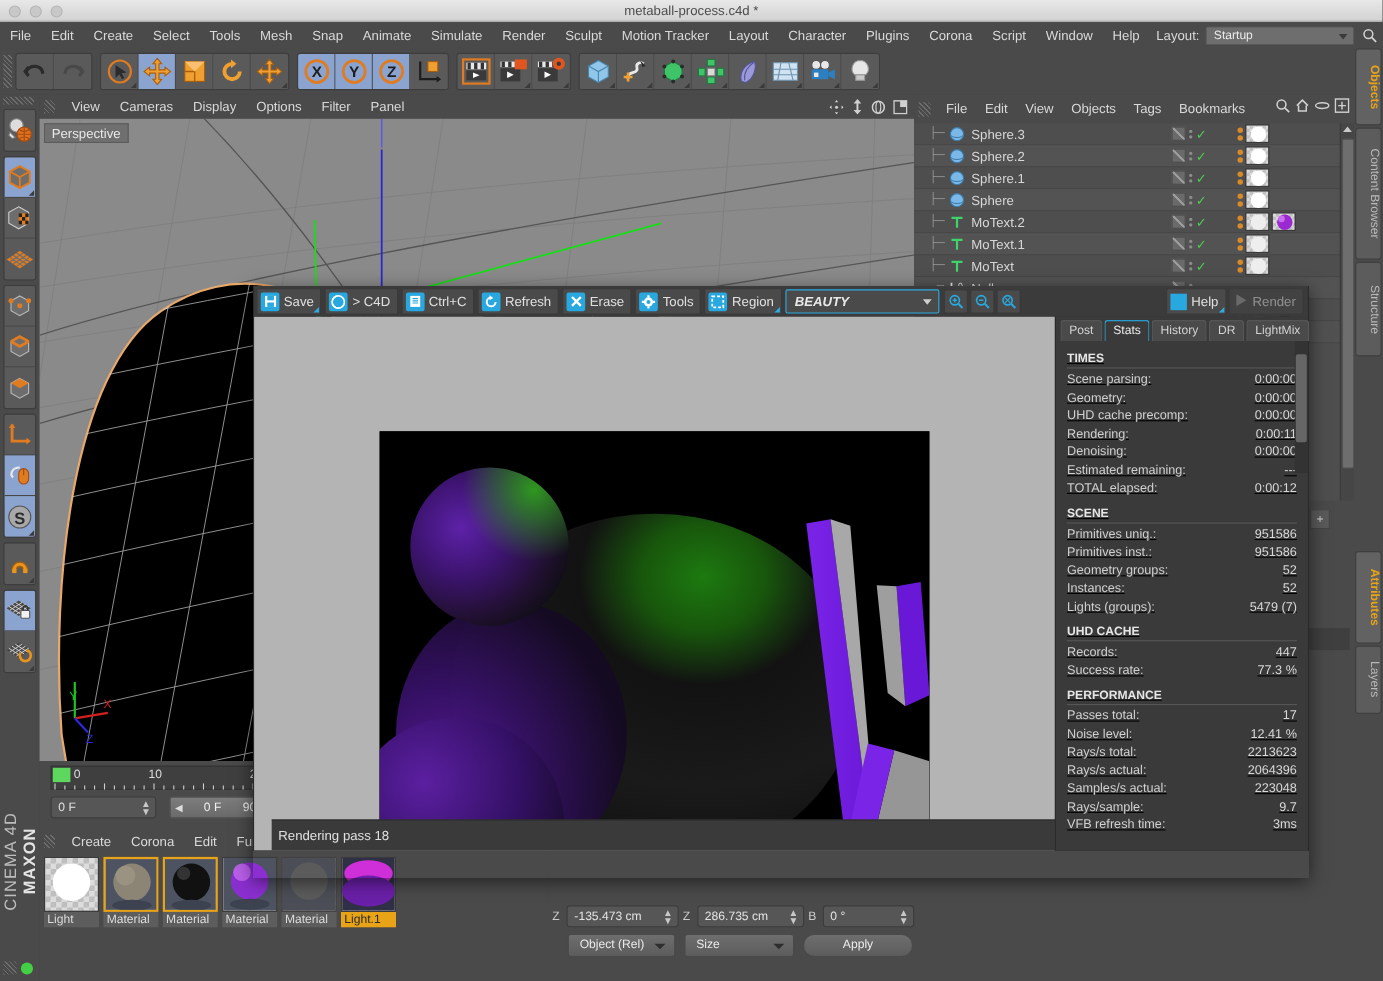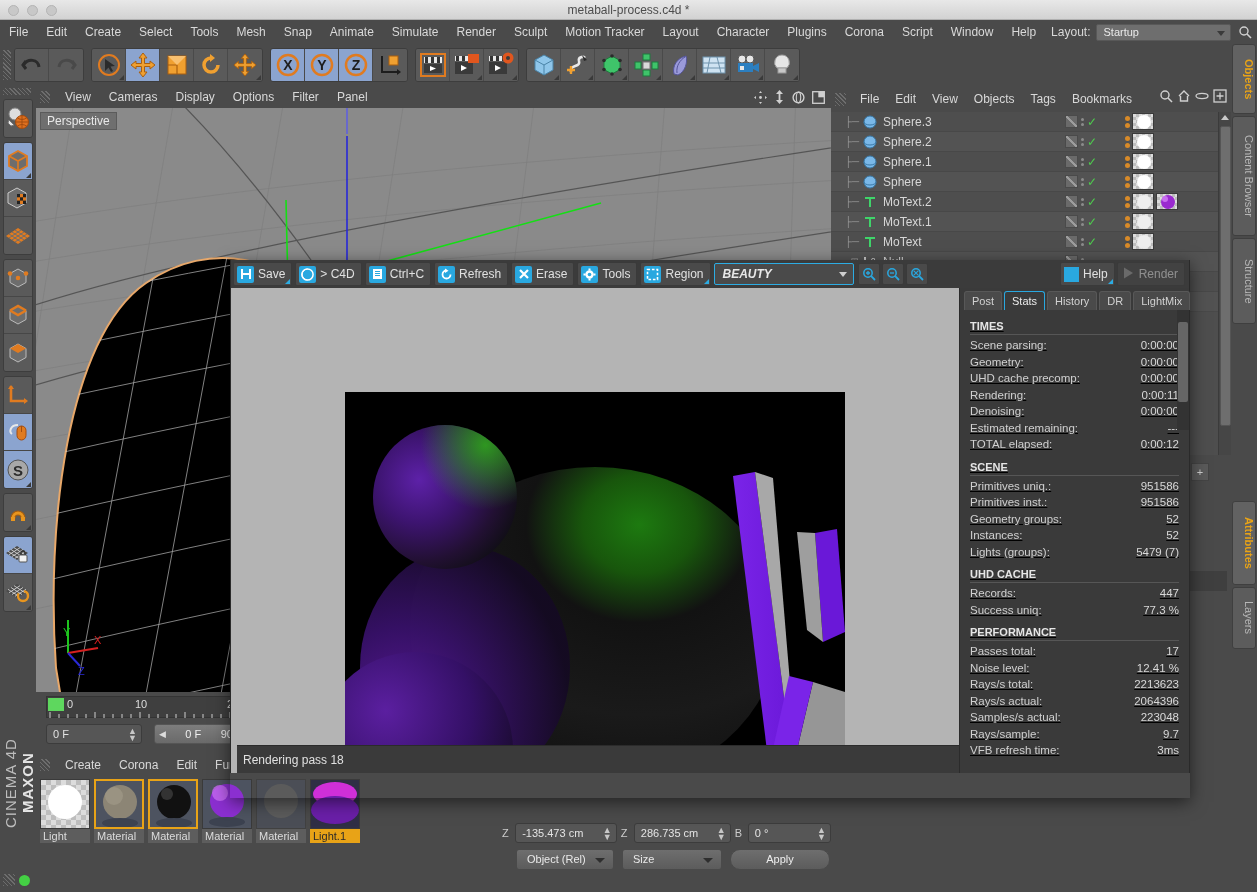--- a/index.html
+++ b/index.html
@@ -214,21 +214,21 @@
      border-left:4px solid transparent;border-right:4px solid transparent;
      border-top:5px solid #cfcfcf;}
   .zbtn{width:22px;height:22px;border:1px solid #3a3a3a;background:#4a4a4a;border-radius:2px;
      margin-right:2px;display:flex;align-items:center;justify-content:center;color:#29a8e0;
      font-size:12px;}
   #cr-body{height:485px;background:#2b2b2b;border:1px solid #2a2a2a;border-top:none;
      position:relative;display:flex;}
   #cr-imgarea{width:728px;height:485px;background:#b4b4b4;position:relative;}
   #cr-render{position:absolute;left:114px;top:104px;width:500px;height:375px;background:#000;
      overflow:hidden;}
-  #cr-status{position:absolute;left:6px;bottom:0;width:728px;height:28px;background:#3a3a3a;
+  #cr-status{position:absolute;left:16px;bottom:0;width:728px;height:28px;background:#3a3a3a;
      border-top:1px solid #2b2b2b;font-size:12px;color:#e0e0e0;line-height:28px;padding-left:6px;}
   #cr-side{width:230px;height:485px;background:#3a3a3a;border-left:1px solid #2b2b2b;
      position:relative;}
   #cr-tabs{height:22px;display:flex;align-items:flex-end;padding-left:4px;gap:2px;}
   .crtab{height:19px;background:#4a4a4a;border:1px solid #585858;border-bottom:none;
      border-radius:3px 3px 0 0;font-size:11px;color:#d2d2d2;padding:0 7px;line-height:18px;}
   .crtab.active{background:#3a3a3a;border-color:#29a8e0;color:#eaeaea;}
   #cr-stats{padding:6px 10px 0 10px;text-decoration:underline;}
   .sec{font-size:11px;font-weight:bold;color:#e6e6e6;margin:8px 0 2px 0;}
   .sec.first{margin-top:4px;}
@@ -1488,21 +1488,21 @@
             <span class="v">5479 (7)</span>
           </div>
 
         <div class="sec">UHD CACHE</div>
         <div class="secline"></div>
         <div class="srow">
             <span>Records:</span>
             <span class="v">447</span>
           </div>
         <div class="srow">
-            <span>Success uniq:</span>
+            <span>Success rate:</span>
             <span class="v">77.3 %</span>
           </div>
 
         <div class="sec">PERFORMANCE</div>
         <div class="secline"></div>
         <div class="srow">
             <span>Passes total:</span>
             <span class="v">17</span>
           </div>
         <div class="srow">

